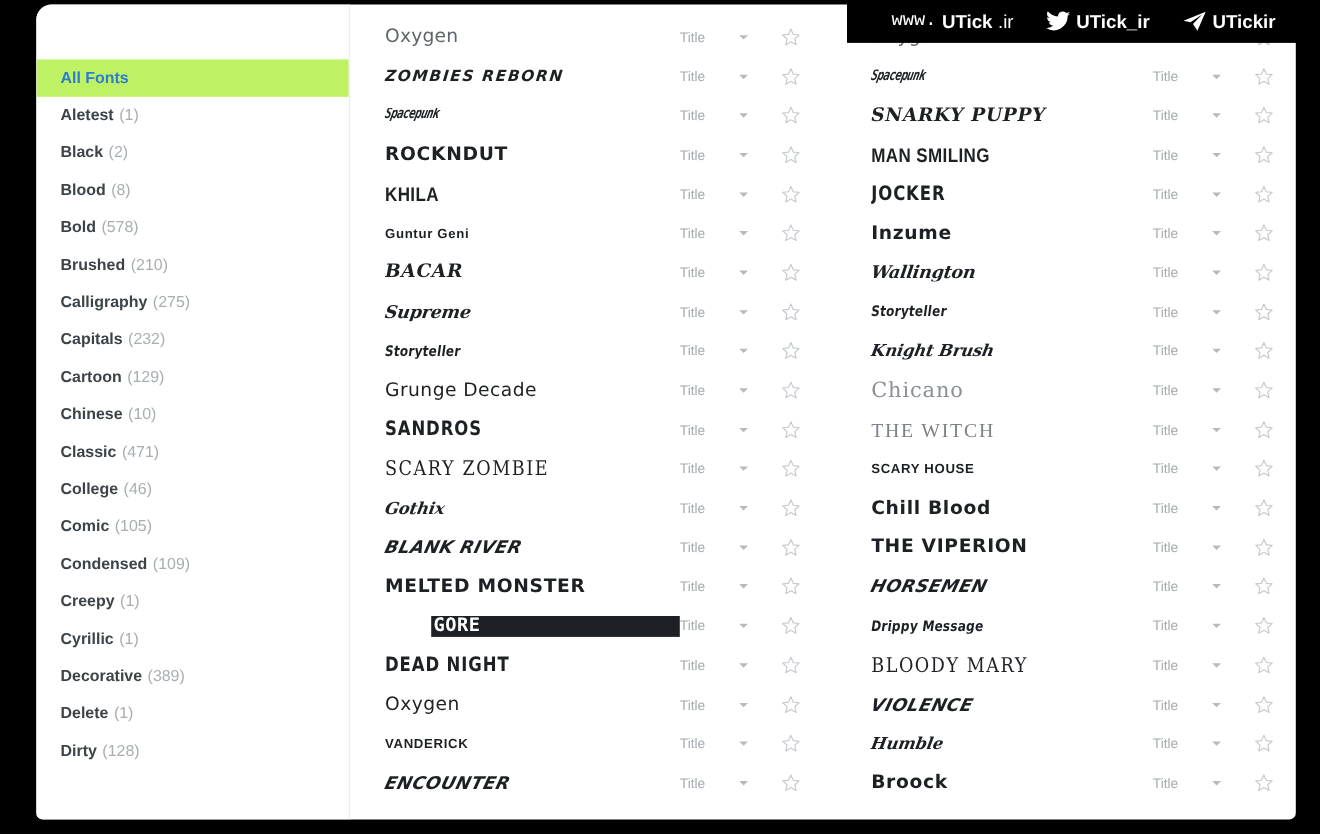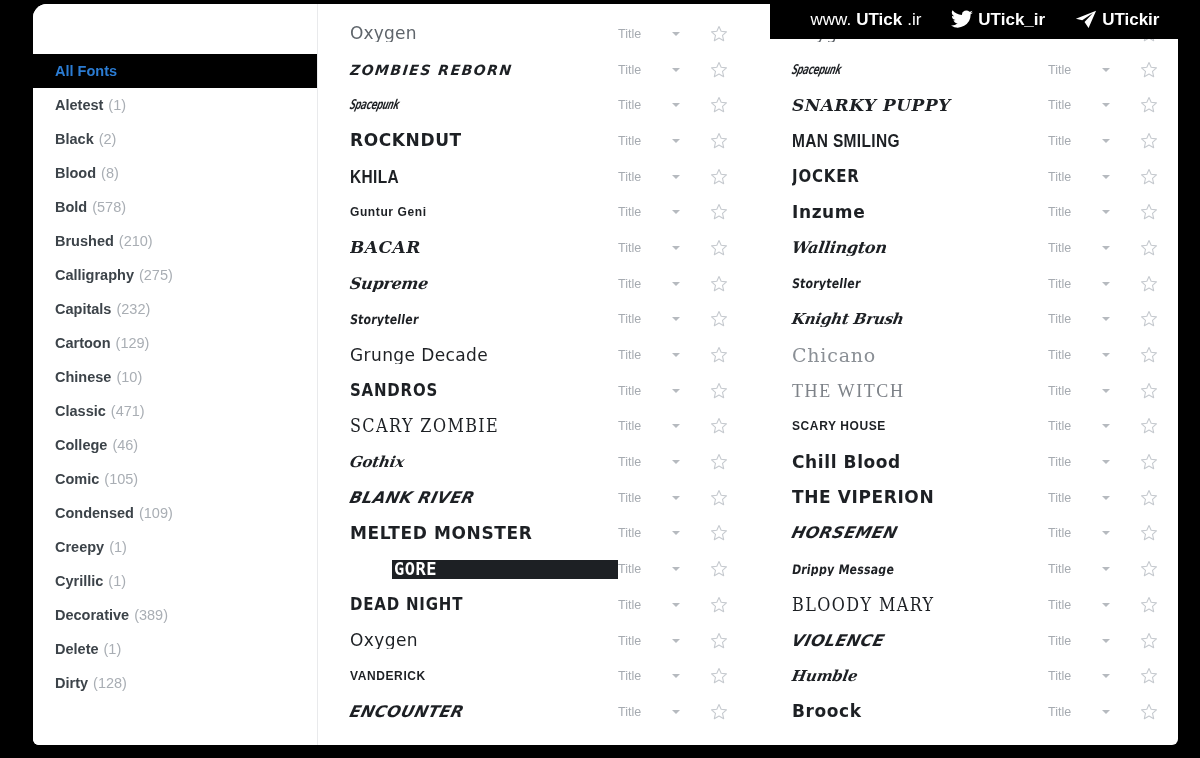--- a/index.html
+++ b/index.html
@@ -73,21 +73,21 @@
     height: 34px;
     display: flex;
     align-items: center;
     padding: 0 22px;
     font-size: 14.5px;
     color: #3c4349;
     font-weight: 600;
     white-space: nowrap;
   }
   .nav-item.active {
-    background: #000000;
+    background: #bef264;
     color: #2b7cd3;
   }
   .nav-item .count {
     font-weight: 400;
     color: #a9aeb4;
     margin-left: 5px;
   }
 
   
   #list-area {
@@ -191,21 +191,21 @@
   }
   #watermark .wm-item {
     display: flex;
     align-items: center;
     gap: 5px;
     color: #ffffff;
     font-family: "Liberation Sans", sans-serif;
     font-size: 17px;
     white-space: nowrap;
   }
-  #watermark .wm-pre  { font-weight: 400; }
+  #watermark .wm-pre  { font-weight: 400; font-family: Liberation Mono, monospace; }
   #watermark .wm-mid  { font-weight: 700; }
   #watermark .wm-post { font-weight: 400; }
   #watermark .wm-label { font-weight: 700; }
   #watermark svg { display: block; }
 </style>
 </head>
 <body>
 
 <div id="screen">
 

